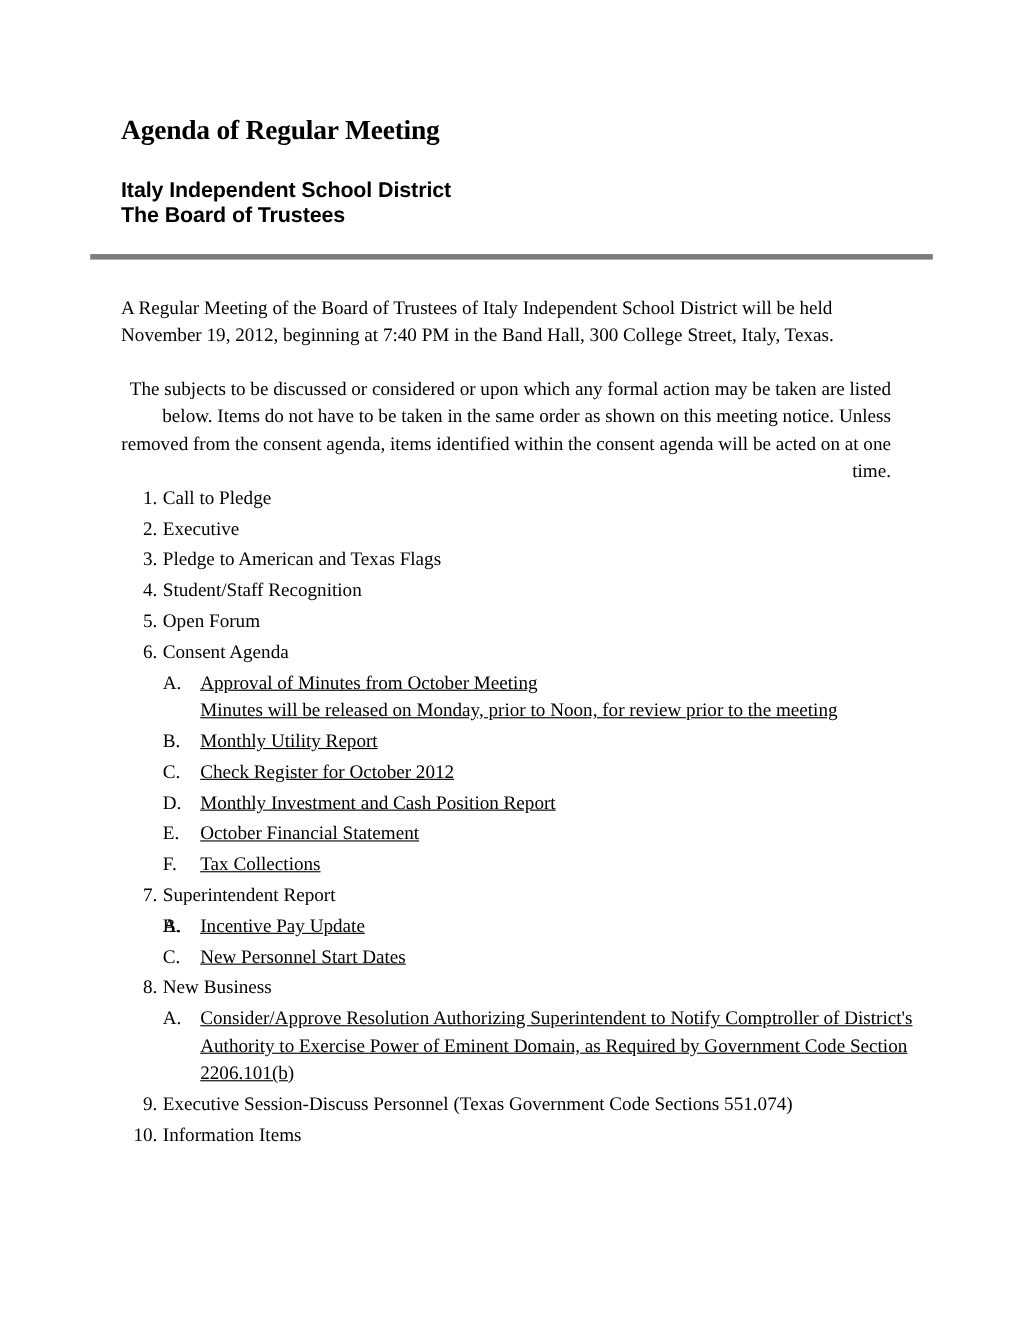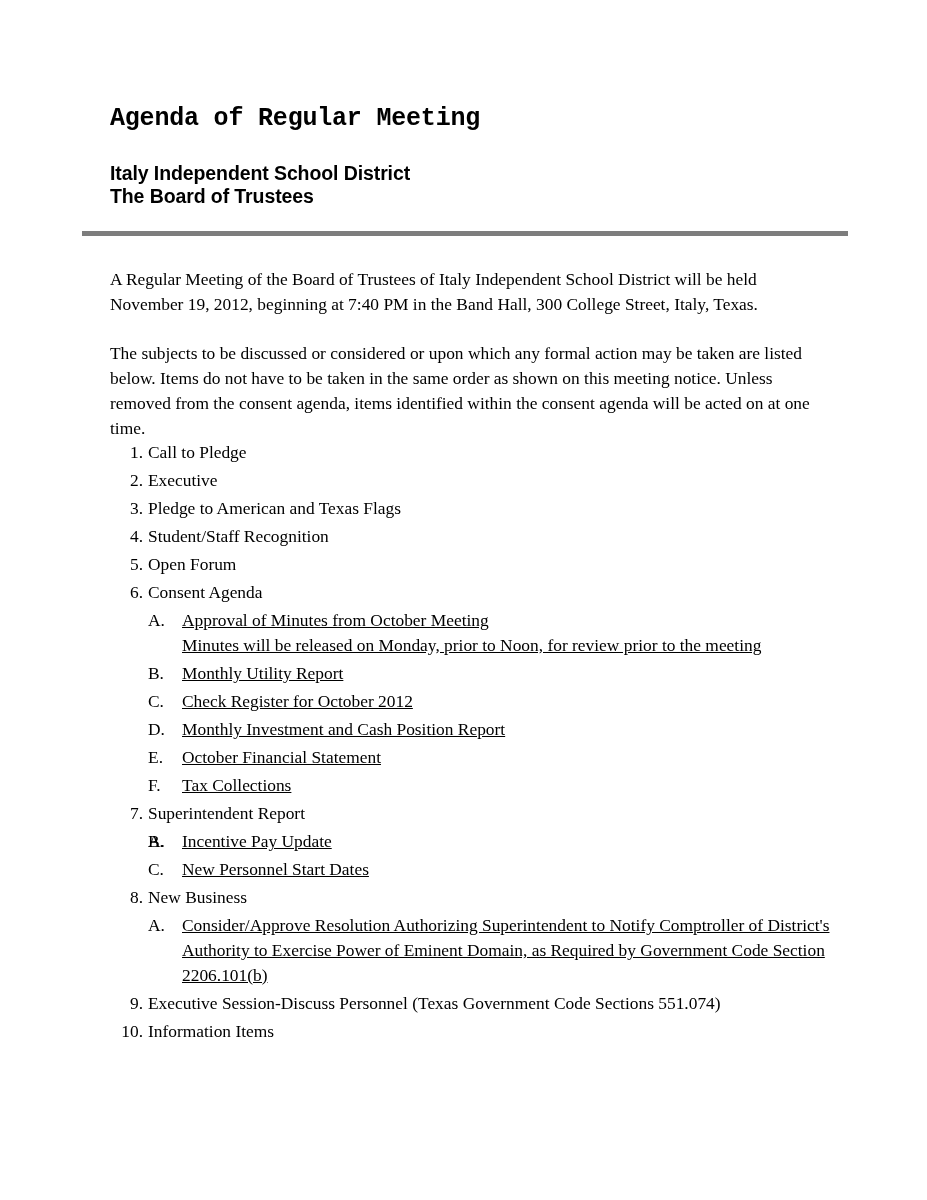--- a/index.html
+++ b/index.html
@@ -28,21 +28,21 @@
   }
 
   
   .header {
     position: absolute;
     left: 110px;
     top: 104px;
     width: 740px;
   }
   .doc-title {
-    font-family: Liberation Mono, monospace;
+    font-family: Liberation Serif, serif;
     font-weight: bold;
     font-size: 25px;
     line-height: 30px;
     letter-spacing: -0.2px;
     margin: 0;
     color: #000;
   }
   .subtitle-block {
     margin-top: 28px;
     font-family: "Liberation Sans", "DejaVu Sans", sans-serif;
@@ -73,20 +73,21 @@
     width: 700px;
     font-size: 17.4px;
     line-height: 25px;
   }
   .para {
     margin: 0 0 24px 0;
     text-align: left;
   }
   .para:last-child {
     margin-bottom: 0;
+    text-align: right;
   }
 
   
   .agenda {
     position: absolute;
     left: 110px;
     top: 440px;
     width: 760px;
     font-size: 17.4px;
     line-height: 25px;

